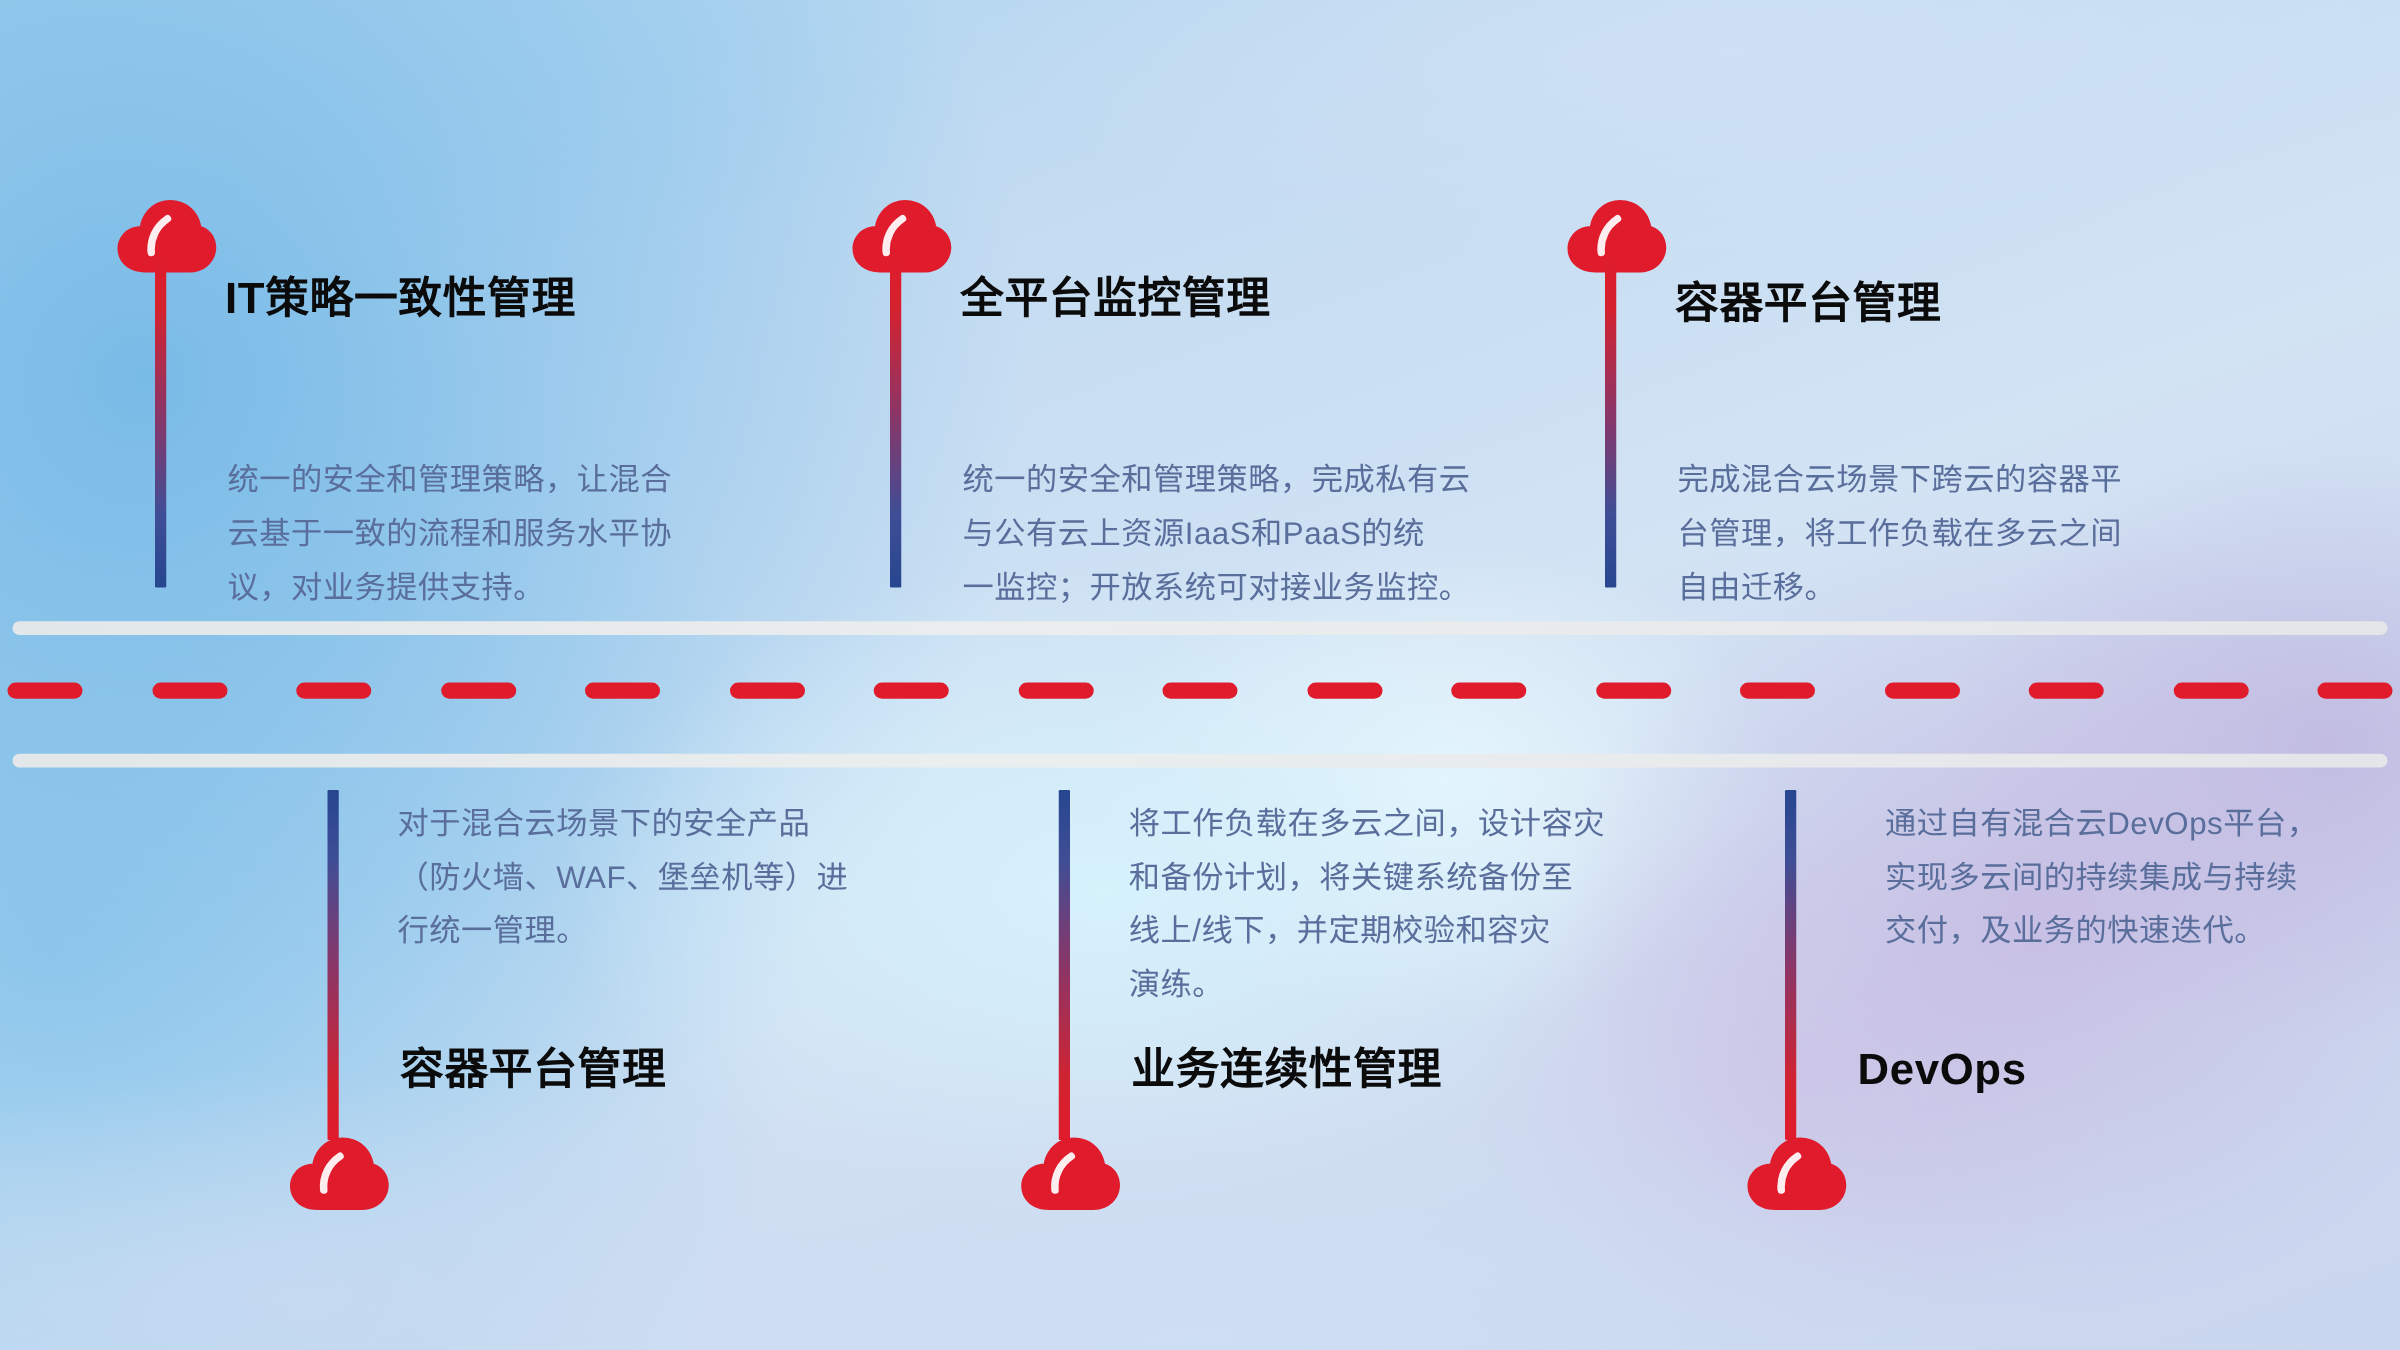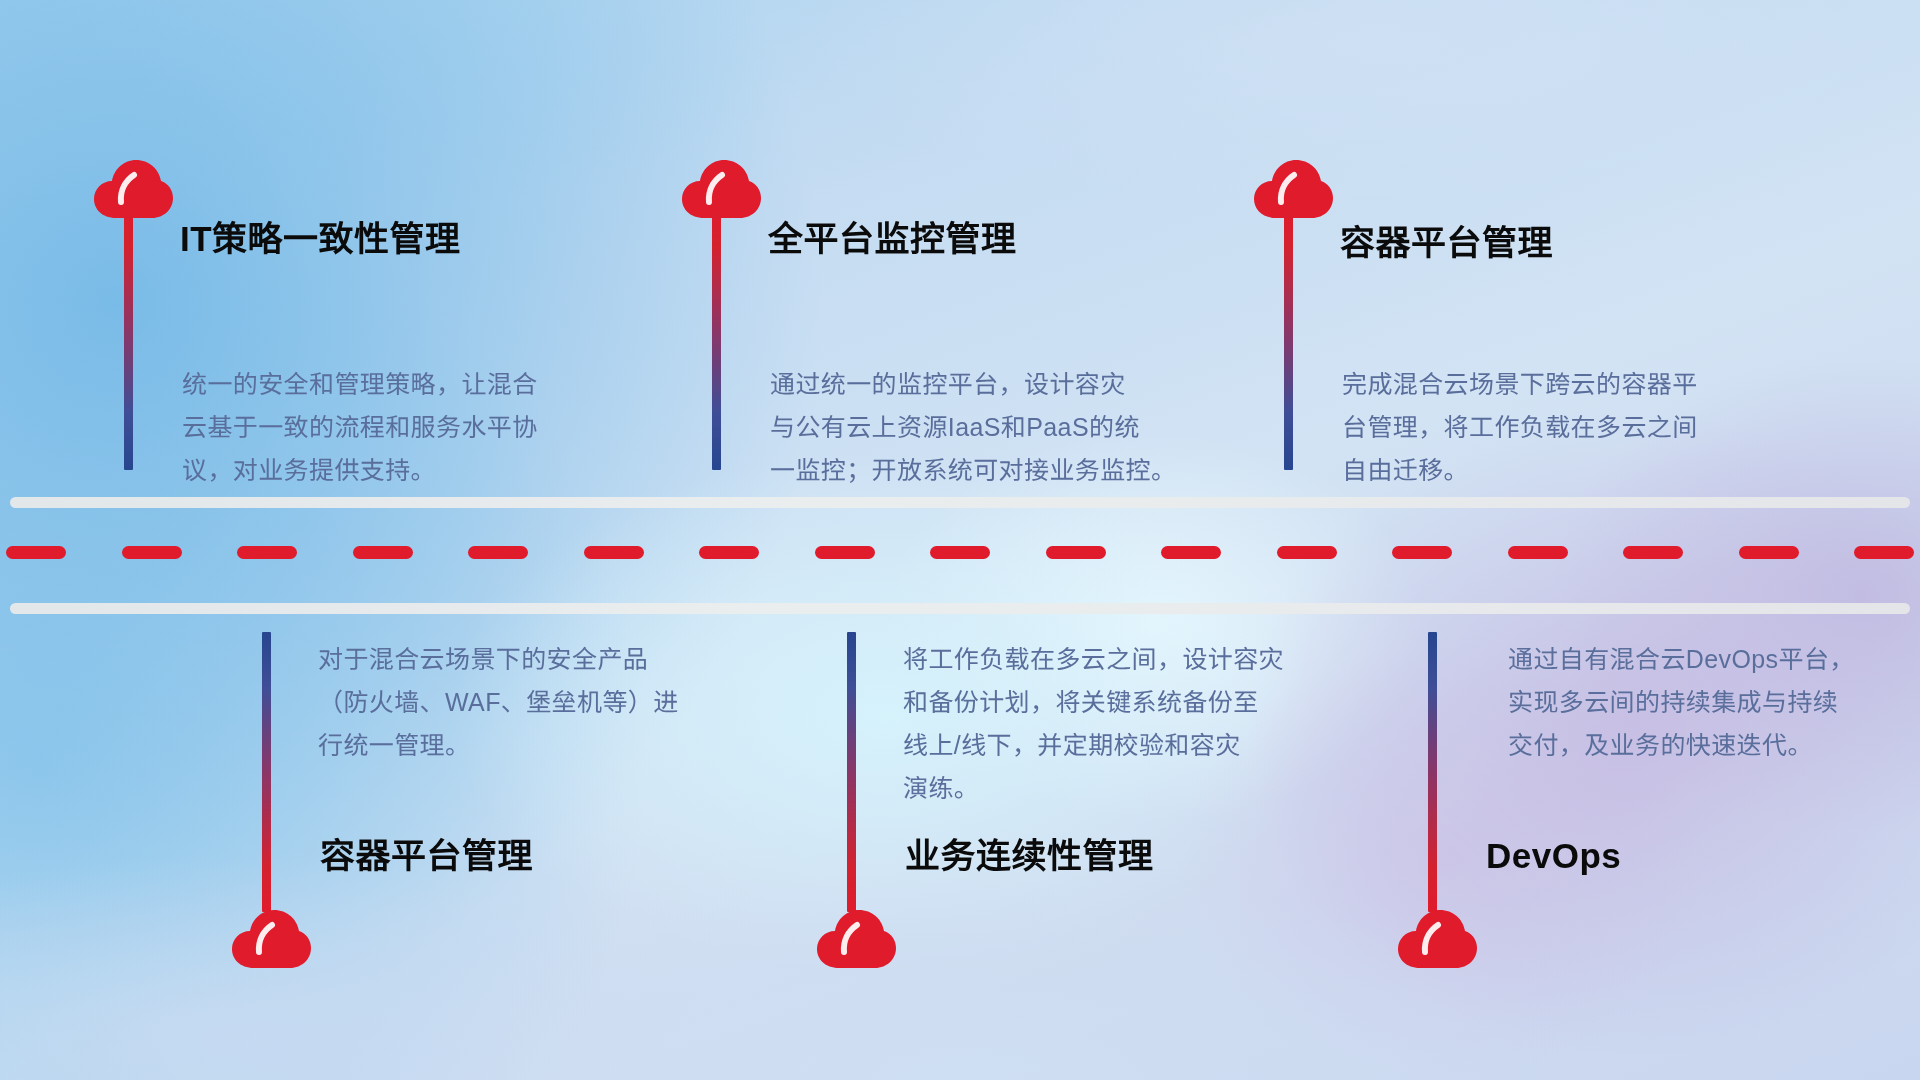--- a/index.html
+++ b/index.html
@@ -165,21 +165,21 @@
 
   <div class="col">
     <div class="cloud" style="left:680px; top:158px;">
       <svg viewBox="0 0 82 62" xmlns="http://www.w3.org/2000/svg">
         <path d="M24 60 C10 60 2 51 2 41 C2 31 10 23 20 23 C22 11 32 2 44 2 C57 2 67 11 69 23 C76 25 81 32 81 40 C81 51 72 60 60 60 Z" fill="#e01b2c"></path>
         <path d="M29 44 C28 33 33 23 42 17" stroke="#ffffff" stroke-width="6" stroke-linecap="round" fill="none" opacity="0.92"></path>
       </svg>
     </div>
     <div class="stem stem-top" style="left:712px; top:205px; height:265px;"></div>
     <div class="col-title" style="left:768px; top:218px;">全平台监控管理</div>
-    <div class="col-body" style="left:770px; top:363px; width:470px;">通过统一的监控平台，设计容灾
+    <div class="col-body" style="left:770px; top:363px; width:470px;">统一的安全和管理策略，完成私有云
 与公有云上资源IaaS和PaaS的统
 一监控；开放系统可对接业务监控。</div>
   </div>
 
   <div class="col">
     <div class="cloud" style="left:1252px; top:158px;">
       <svg viewBox="0 0 82 62" xmlns="http://www.w3.org/2000/svg">
         <path d="M24 60 C10 60 2 51 2 41 C2 31 10 23 20 23 C22 11 32 2 44 2 C57 2 67 11 69 23 C76 25 81 32 81 40 C81 51 72 60 60 60 Z" fill="#e01b2c"></path>
         <path d="M29 44 C28 33 33 23 42 17" stroke="#ffffff" stroke-width="6" stroke-linecap="round" fill="none" opacity="0.92"></path>
       </svg>

